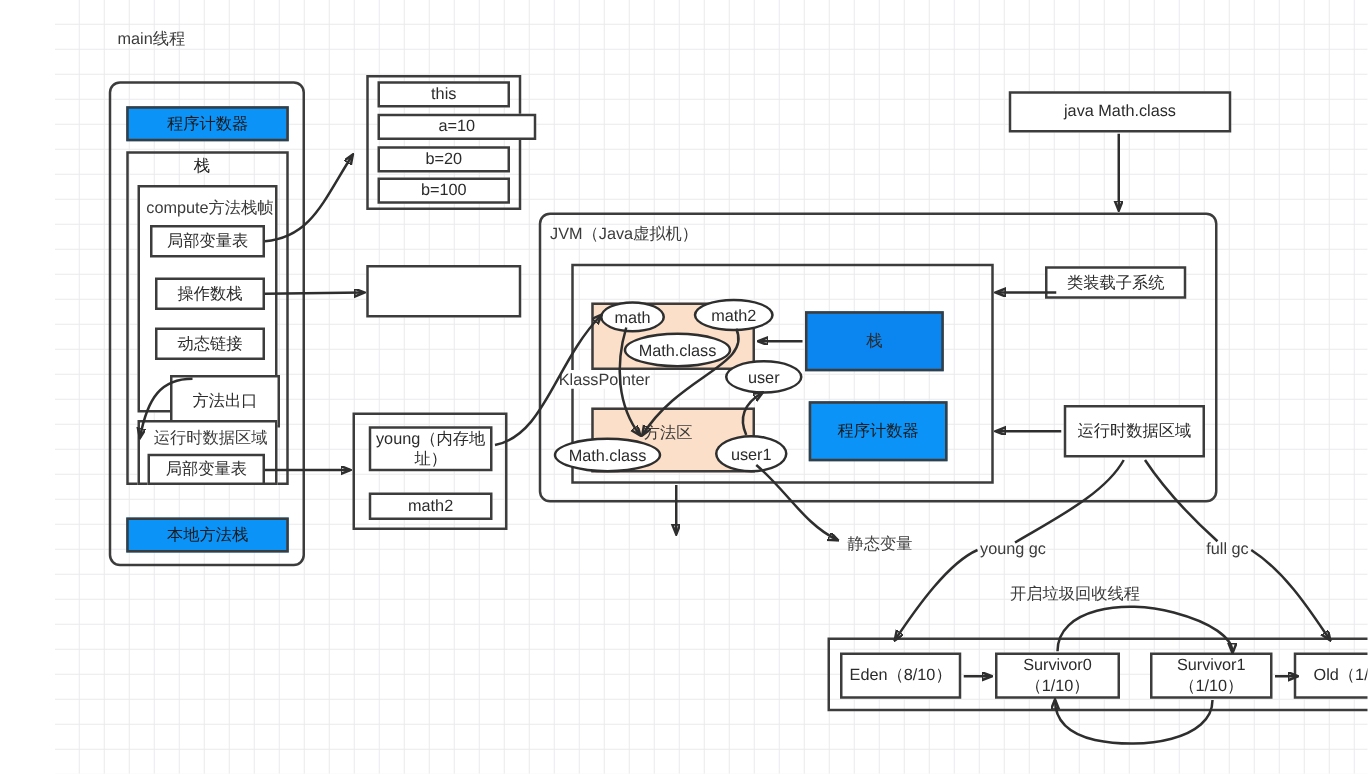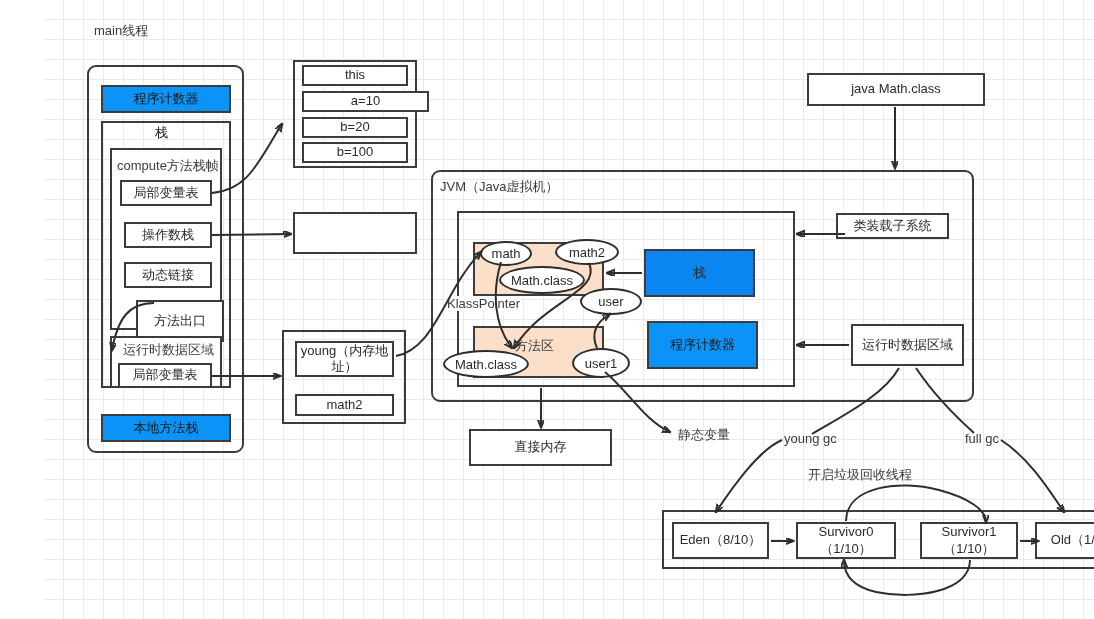--- a/index.html
+++ b/index.html
@@ -150,21 +150,20 @@
   <div class="ellipse" style="left:528px; top:348px; width:58px; height:30px;">user1</div>
 
   <div class="plain-label" style="left:402px; top:296px; background:#ffffff; padding:0 1px;">KlassPointer</div>
 
   <div class="nd blue-strong" style="left:600px; top:249px; width:111px; height:48px;">栈</div>
   <div class="nd blue" style="left:603px; top:321px; width:111px; height:48px;">程序计数器</div>
 
   <div class="nd" style="left:792px; top:213px; width:113px; height:26px;text-align:center;">类装载子系统</div>
   <div class="nd" style="left:807px; top:324px; width:113px; height:42px;">运行时数据区域</div>
 
-  <div class="nd" style="left:425px; top:429px; width:143px; height:37px;">直接内存</div>
 
   <div class="plain-label" style="left:634px; top:426px;">静态变量</div>
   <div class="plain-label" style="left:740px; top:431px;">young gc</div>
   <div class="plain-label" style="left:921px; top:431px;">full gc</div>
   <div class="plain-label" style="left:764px; top:466px;">开启垃圾回收线程</div>
 
   <div class="nd container-box" style="left:618px; top:510px; width:460px; height:59px;"></div>
   <div class="nd" style="left:628px; top:522px; width:97px; height:37px;">Eden（8/10）</div>
   <div class="nd wrap" style="left:752px; top:522px; width:100px; height:37px;">Survivor0（1/10）</div>
   <div class="nd wrap" style="left:876px; top:522px; width:98px; height:37px;">Survivor1（1/10）</div>

